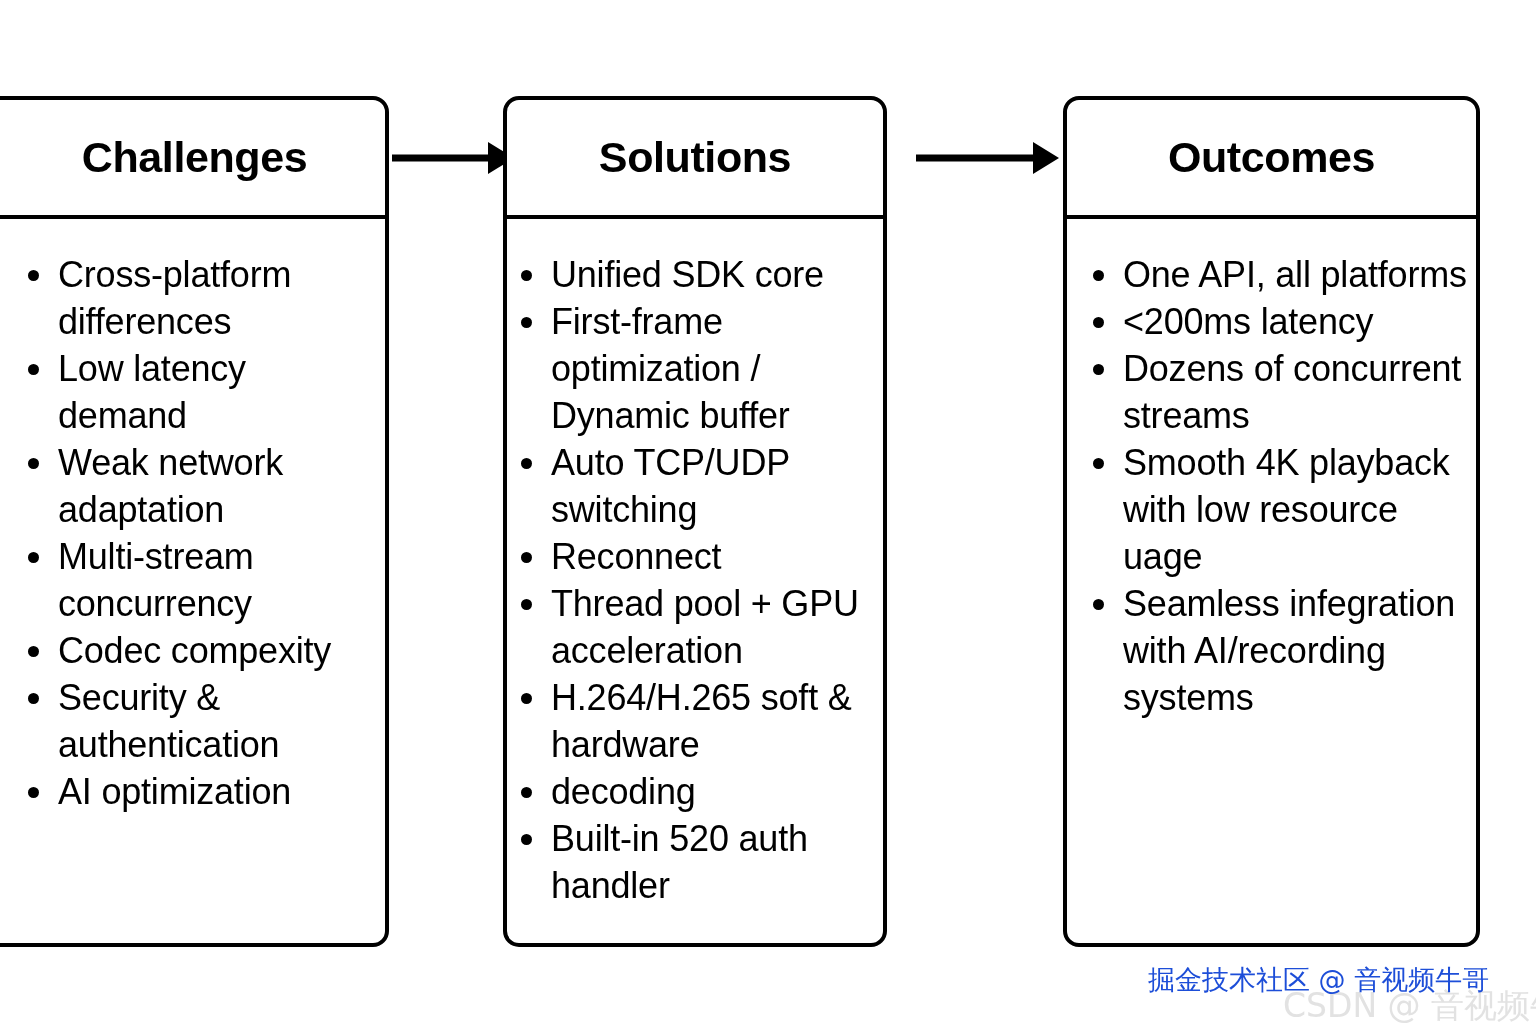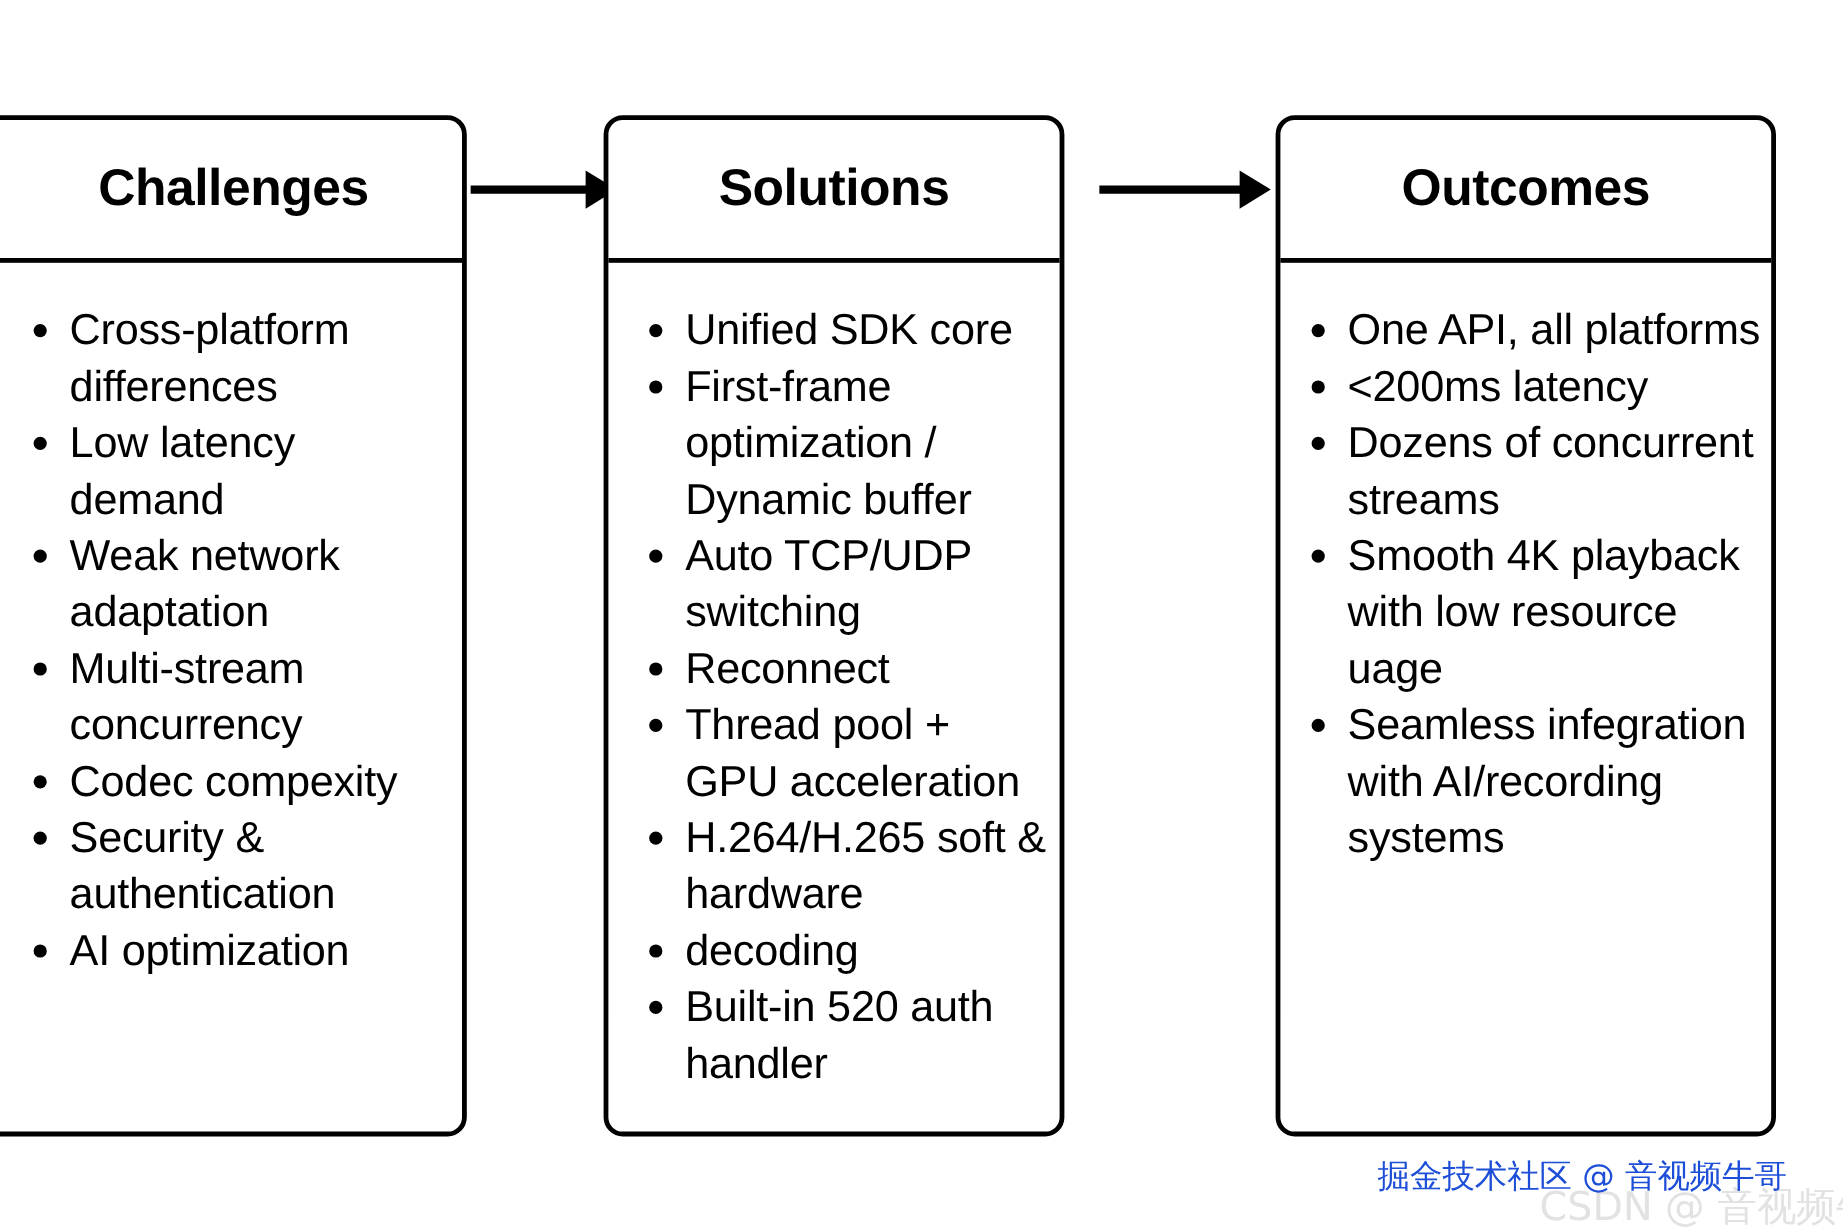--- a/index.html
+++ b/index.html
@@ -79,21 +79,21 @@
   .card-body {
     position: absolute;
     left: 0;
     right: 0;
     top: 119px;
     bottom: 0;
     padding: 32px 14px 0 18px;
     box-sizing: border-box;
   }
   .card-1 .card-body { padding-left: 70px; padding-right: 16px; }
-  .card-2 .card-body { padding-left: 28px; padding-right: 10px; }
+  .card-2 .card-body { padding-left: 8px; padding-right: 10px; }
   .card-3 .card-body { padding-left: 20px; padding-right: 8px; }
 
   .bullet-list {
     list-style: none;
     margin: 0;
     padding: 0;
   }
   .bullet-item {
     position: relative;
     padding-left: 36px;

